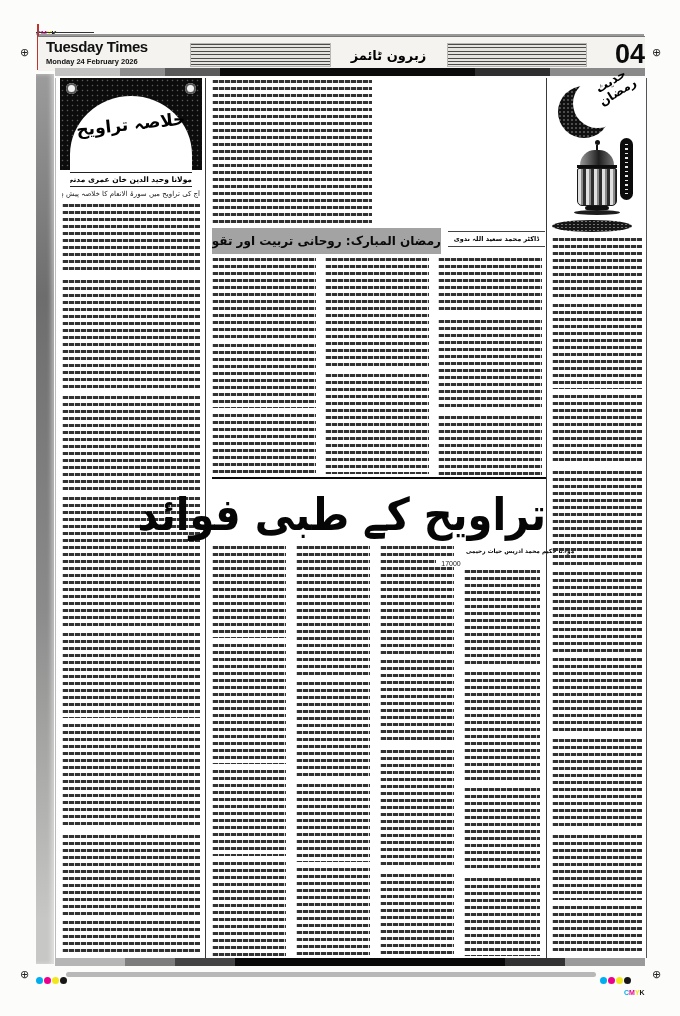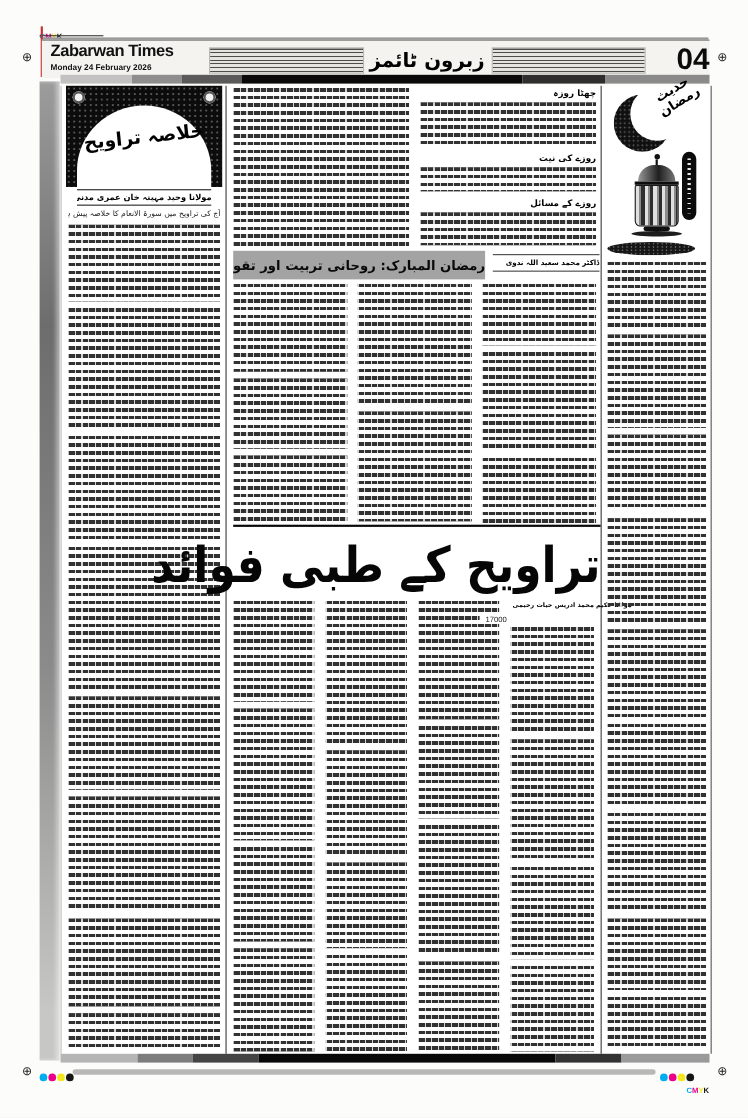--- a/index.html
+++ b/index.html
@@ -15,21 +15,21 @@
   .txtcol{overflow:hidden;}
 
   
   .header-box{left:38px;top:36px;width:607px;height:32px;border-top:1px solid #777;box-shadow:0 -3px 0 -1px #999;
     background:#f4f3ef;display:flex;align-items:stretch;padding-top:2px;}
   .red-line{left:37px;top:24px;width:2px;height:46px;background:#c2312e;}
   .paper-name{font-size:15px;font-weight:900;letter-spacing:-.4px;color:#111;line-height:15px;}
   .date-line{font-size:7.5px;font-weight:bold;color:#111;margin-top:3px;}
   .pins{flex:1;height:22px;align-self:center;margin:0 6px;border:1px solid #b8b7b2;
     background:repeating-linear-gradient(180deg,#4c4c4c 0 1px,#e5e4df 1px 3.4px);}
-  .masthead{width:104px;text-align:center;font-size:18px;font-weight:bold;align-self:center;white-space:nowrap;}
+  .masthead{width:104px;text-align:center;font-size:13px;font-weight:bold;align-self:center;white-space:nowrap;}
   .pagenum{width:52px;text-align:right;font-size:27px;font-weight:900;line-height:30px;color:#0b0b0b;}
   .bar{display:flex;height:8px;}
   .bar div{height:100%;}
 
   .reg{font-size:11px;color:#222;line-height:11px;}
   .cmyk-label span{font-size:7px;font-weight:900;letter-spacing:0;}
   .dot{display:inline-block;width:7px;height:7px;border-radius:50%;margin-right:1px;vertical-align:middle;}
 
   .scan-strip{left:36px;top:74px;width:18px;height:890px;
     background:linear-gradient(180deg,#9c9c9c,#6d6d6d 25%,#8b8b8b 60%,#c7c7c5 95%);
@@ -49,21 +49,21 @@
   .box-byline{left:70px;top:172px;width:122px;border-top:1px solid #222;border-bottom:1px solid #222;
     padding:2px 0;text-align:center;font-size:7.5px;font-weight:bold;white-space:nowrap;overflow:hidden;}
   .intro-line{left:62px;top:190px;width:138px;font-size:7px;text-align:center;white-space:nowrap;overflow:hidden;color:#222;}
 
   .lead{font-size:8px;font-weight:bold;text-align:right;line-height:10px;margin-bottom:3px;white-space:nowrap;overflow:hidden;}
 
   
   .mid-band{left:212px;top:228px;width:229px;height:26px;background:#a3a3a3;color:#0a0a0a;
     text-align:center;font-size:12px;font-weight:900;line-height:26px;white-space:nowrap;overflow:hidden;}
   .author-box{left:448px;top:231px;width:97px;border-top:1px solid #444;border-bottom:1px solid #444;
-    padding:3px 0;font-size:6.5px;font-weight:bold;white-space:nowrap;overflow:hidden;}
+    padding:3px 0;text-align:center;font-size:6.5px;font-weight:bold;white-space:nowrap;overflow:hidden;}
 
   
   .big-rule{left:212px;top:477px;width:334px;height:2px;background:#090909;}
   .big-headline{left:212px;top:481px;width:334px;height:62px;text-align:center;font-size:40px;font-weight:900;
     line-height:60px;letter-spacing:-1px;transform:scaleY(1.12);transform-origin:top;white-space:nowrap;color:#060606;}
   .byline-row{left:464px;top:548px;width:76px;display:flex;align-items:center;}
   .byline-row .rl{flex:1;border-top:1px solid #333;}
   .byline-row .tx{font-size:5.8px;font-weight:bold;white-space:nowrap;padding:0 2px;}
   .frag-num{left:436px;top:560px;width:30px;background:#fff;font-size:7px;text-align:center;z-index:3;color:#1c1c1c;}
 
@@ -96,21 +96,21 @@
   <div class="abs cmyk-label" style="left:36px;top:22px;">
     <span style="color:#00adee">C</span><span style="color:#ec008b">M</span><span style="color:#f2e71d">Y</span><span style="color:#161616">K</span>
   </div>
   <div class="abs" style="left:36px;top:32px;width:58px;height:1px;background:#333;"></div>
   <div class="abs red-line"></div>
   <div class="abs reg" style="left:20px;top:47px;">⊕</div>
   <div class="abs reg" style="left:652px;top:47px;">⊕</div>
 
   <div class="abs header-box">
     <div style="width:138px;padding-left:8px;">
-      <div class="paper-name">Zabarwan Times</div>
+      <div class="paper-name">Tuesday Times</div>
       <div class="date-line">Monday 24 February 2026</div>
     </div>
     <div class="pins"></div>
     <div class="masthead urdu">زبرون ٹائمز</div>
     <div class="pins"></div>
     <div class="pagenum">04</div>
   </div>
 
   <div class="abs bar" style="left:55px;top:68px;width:590px;">
     <div style="width:65px;background:#c2c2c2"></div>
@@ -127,44 +127,36 @@
   <div class="abs vrule" style="left:205px;top:78px;height:880px;"></div>
   <div class="abs vrule" style="left:546px;top:78px;height:880px;"></div>
 
   <div class="abs ornate">
     <div class="circ" style="left:6px;"></div>
     <div class="circ" style="right:6px;"></div>
     <div class="arch">
       <span class="ttl urdu">خلاصہ تراویح</span>
     </div>
   </div>
-  <div class="abs box-byline urdu">مولانا وحید مہینہ خان عمری مدنی</div>
+  <div class="abs box-byline urdu">مولانا وحید الدین خان عمری مدنی</div>
   <div class="abs intro-line urdu">آج کی تراویح میں سورۃ الانعام کا خلاصہ پیش ہے</div>
   <div class="abs txtcol" style="left:62px;top:204px;width:138px;height:752px;">
       <div class="sim" style="height: 70px;"></div>
       <div class="sim" style="height: 110px;"></div>
       <div class="sim" style="height: 95px;"></div>
       <div class="sim" style="height: 130px;"></div>
       <div class="sim" style="height: 85px;"></div>
       <div class="sim" style="height: 105px;"></div>
       <div class="sim" style="height: 80px;"></div>
       <div class="sim" style="height: 48px;"></div>
     </div>
 
   <div class="abs txtcol" style="left:212px;top:80px;width:160px;height:144px;">
       <div class="sim" style="height: 144px;"></div>
     </div>
-  <div class="abs txtcol urdu" style="left:382px;top:80px;width:160px;height:144px;">
-    <div class="lead">چھٹا روزہ</div>
-    <div class="sim" style="height:40px;"></div>
-    <div class="lead">روزے کی نیت</div>
-    <div class="sim" style="height:22px;"></div>
-    <div class="lead">روزے کے مسائل</div>
-    <div class="sim" style="height:30px;"></div>
-  </div>
 
   <div class="abs mid-band urdu">رمضان المبارک: روحانی تربیت اور تقویٰ کا مہینہ</div>
   <div class="abs author-box urdu">ڈاکٹر محمد سعید اللہ ندوی</div>
   <div class="abs txtcol" style="left:212px;top:258px;width:104px;height:218px;">
       <div class="sim" style="height: 80px;"></div>
       <div class="sim" style="height: 64px;"></div>
       <div class="sim" style="height: 66px;"></div>
     </div>
   <div class="abs txtcol" style="left:325px;top:258px;width:104px;height:218px;">
       <div class="sim" style="height: 110px;"></div>

